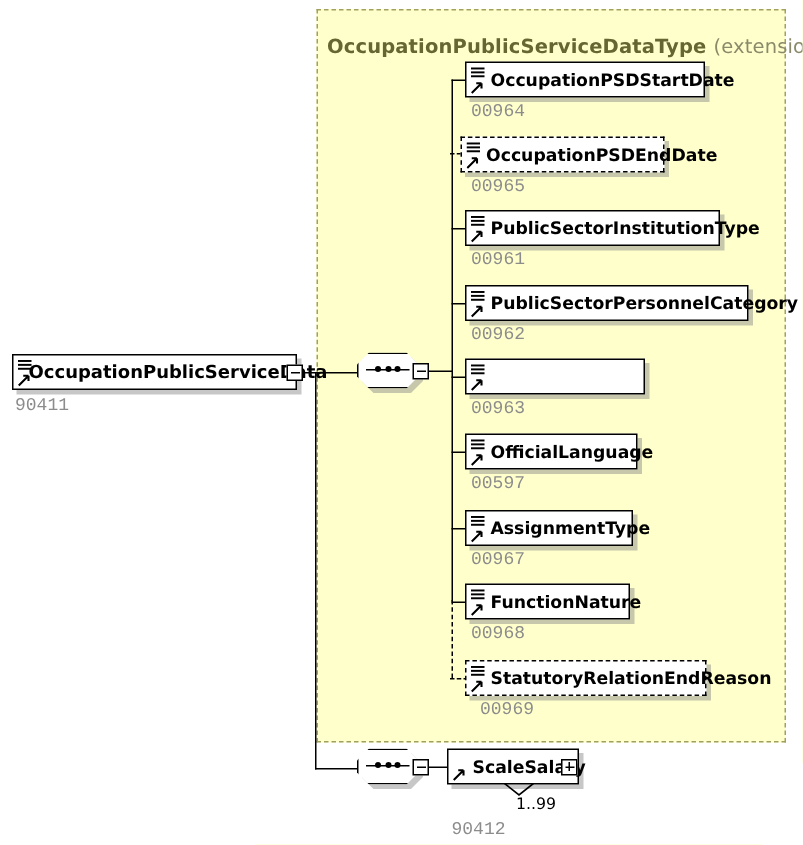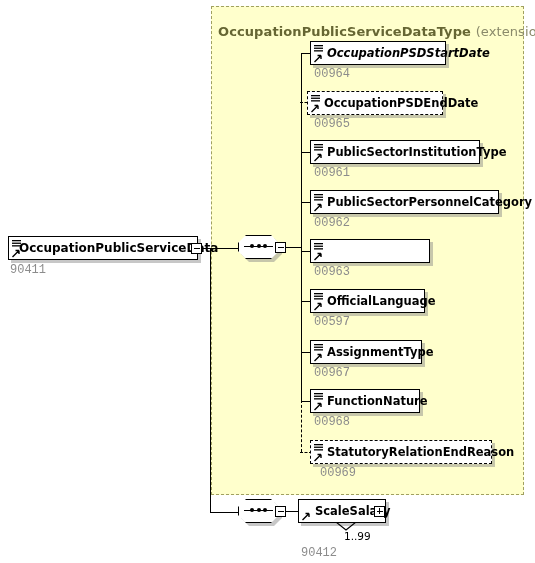--- a/index.html
+++ b/index.html
@@ -150,21 +150,21 @@
     <div class="dot" style="left:25px;"></div>
   </div>
   <div class="pmbox" style="left:275px;top:241.5px;"></div>
 
   <div class="ln lnh" style="left:286px;top:247px;width:16px;"></div>
   <div class="ln lnv" style="left:301px;top:53px;height:348px;"></div>
 
   <div class="dash-v" style="left:301px;top:400px;height:52px;"></div>
 
   <div class="ln lnh" style="left:301px;top:53px;width:11px;"></div>
-  <div class="node" style="left:310px;top:41px;width:136px;font-style:italic;">
+  <div class="node" style="left:310px;top:41px;width:160px;">
     <svg class="elm-ico" viewBox="0 0 11 20">
       <rect x="0" y="1" width="9" height="1.3" fill="#000"></rect>
         <rect x="0" y="3.6" width="9" height="1.3" fill="#000"></rect>
         <rect x="0" y="6.2" width="9" height="1.3" fill="#000"></rect>
       <path d="M0.5 18 L7 11.5 M7 11.5 L7 15 M7 11.5 L3.5 11.5" stroke="#000" stroke-width="1.4" fill="none"></path>
     </svg>
     <span>OccupationPSDStartDate</span>
   </div>
   <div class="cap" style="left:314px;top:67px;">00964</div>
 
@@ -245,21 +245,21 @@
       <rect x="0" y="1" width="9" height="1.3" fill="#000"></rect>
         <rect x="0" y="3.6" width="9" height="1.3" fill="#000"></rect>
         <rect x="0" y="6.2" width="9" height="1.3" fill="#000"></rect>
       <path d="M0.5 18 L7 11.5 M7 11.5 L7 15 M7 11.5 L3.5 11.5" stroke="#000" stroke-width="1.4" fill="none"></path>
     </svg>
     <span>FunctionNature</span>
   </div>
   <div class="cap" style="left:314px;top:415px;">00968</div>
 
   <div class="dash-h" style="left:300px;top:452px;width:12px;"></div>
-  <div class="node optional" style="left:310px;top:440px;width:182px;">
+  <div class="node optional" style="left:310px;top:440px;width:161px;">
     <svg class="elm-ico" viewBox="0 0 11 20">
       <rect x="0" y="1" width="9" height="1.3" fill="#000"></rect>
         <rect x="0" y="3.6" width="9" height="1.3" fill="#000"></rect>
         <rect x="0" y="6.2" width="9" height="1.3" fill="#000"></rect>
       <path d="M0.5 18 L7 11.5 M7 11.5 L7 15 M7 11.5 L3.5 11.5" stroke="#000" stroke-width="1.4" fill="none"></path>
     </svg>
     <span>StatutoryRelationEndReason</span>
   </div>
   <div class="cap" style="left:314px;top:466px;margin-left:6px;">00969</div>
 

